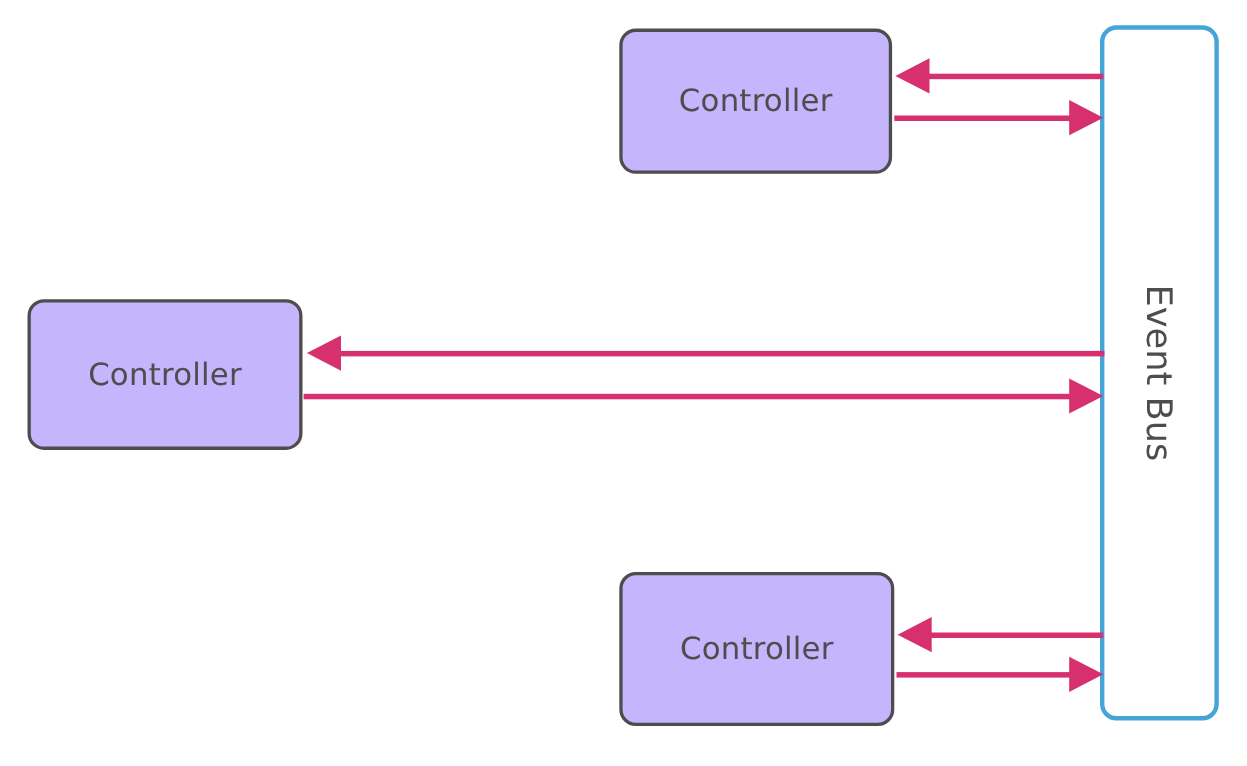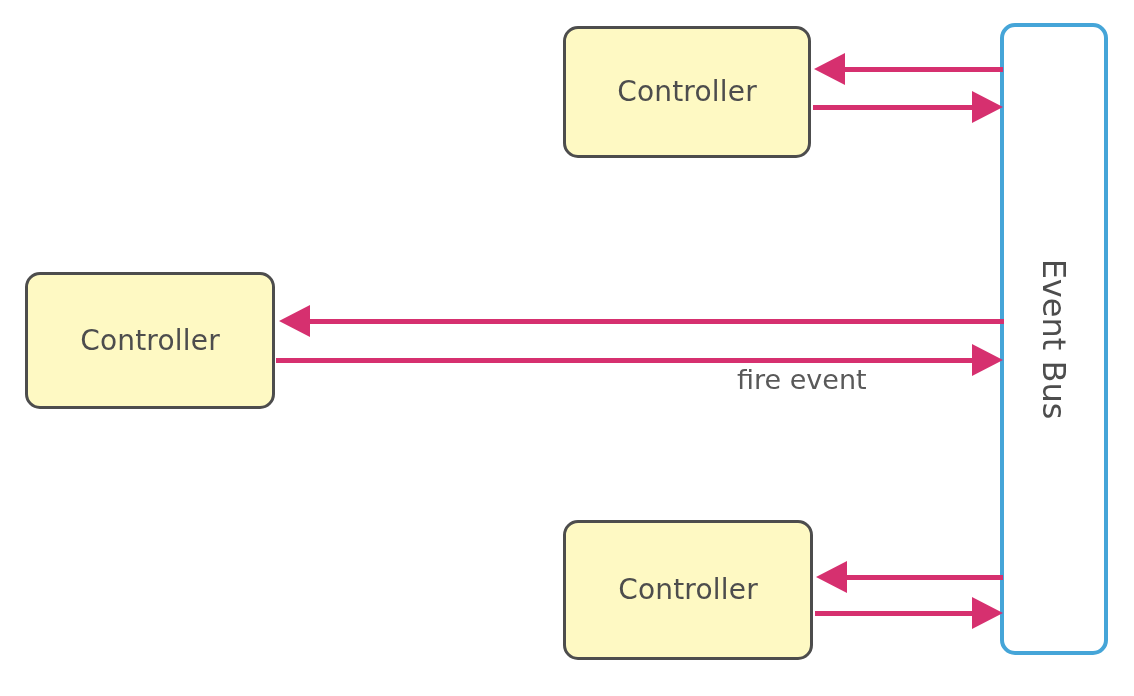--- a/index.html
+++ b/index.html
@@ -15,21 +15,21 @@
     width: 1134px;
     height: 696px;
     background: #ffffff;
     overflow: hidden;
   }
 
   
   .node-box {
     position: absolute;
     box-sizing: border-box;
-    background: #fef9c3;
+    background: #c4b5fd;
     border: 3px solid #4d4d4d;
     border-radius: 15px;
     display: flex;
     align-items: center;
     justify-content: center;
   }
   .node-label {
     font-size: 28px;
     color: #4d4d4d;
     letter-spacing: 0.2px;
@@ -135,21 +135,20 @@
   <div class="arrow-head left" id="head-top-receive"></div>
 
   <div class="conn-line" id="line-top-fire"></div>
   <div class="arrow-head right" id="head-top-fire"></div>
 
   <div class="conn-line" id="line-mid-receive"></div>
   <div class="arrow-head left" id="head-mid-receive"></div>
 
   <div class="conn-line" id="line-mid-fire"></div>
   <div class="arrow-head right" id="head-mid-fire"></div>
-  <span class="edge-label" id="label-fire-event">fire event</span>
 
   <div class="conn-line" id="line-bot-receive"></div>
   <div class="arrow-head left" id="head-bot-receive"></div>
 
   <div class="conn-line" id="line-bot-fire"></div>
   <div class="arrow-head right" id="head-bot-fire"></div>
 
 </div>
 
 </body></html>

